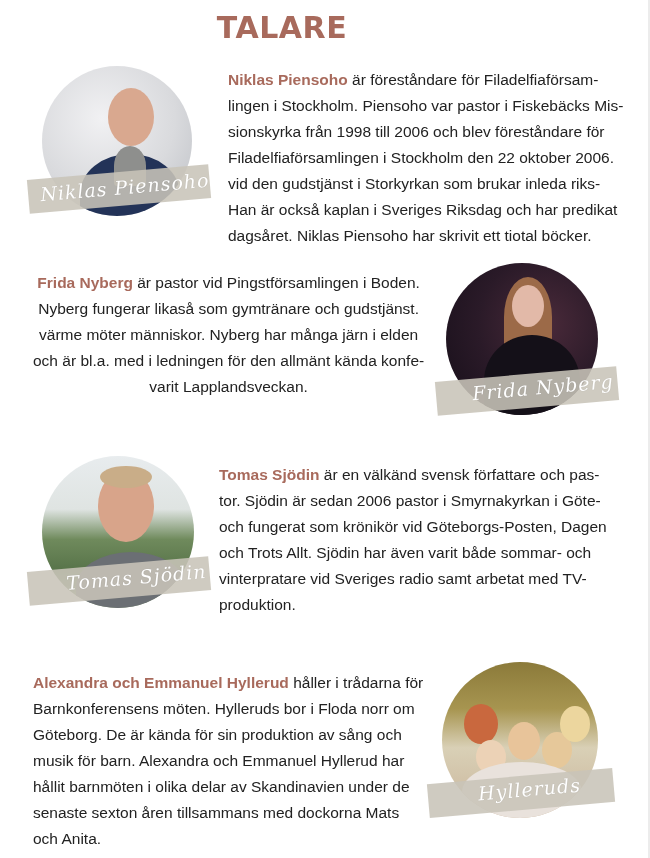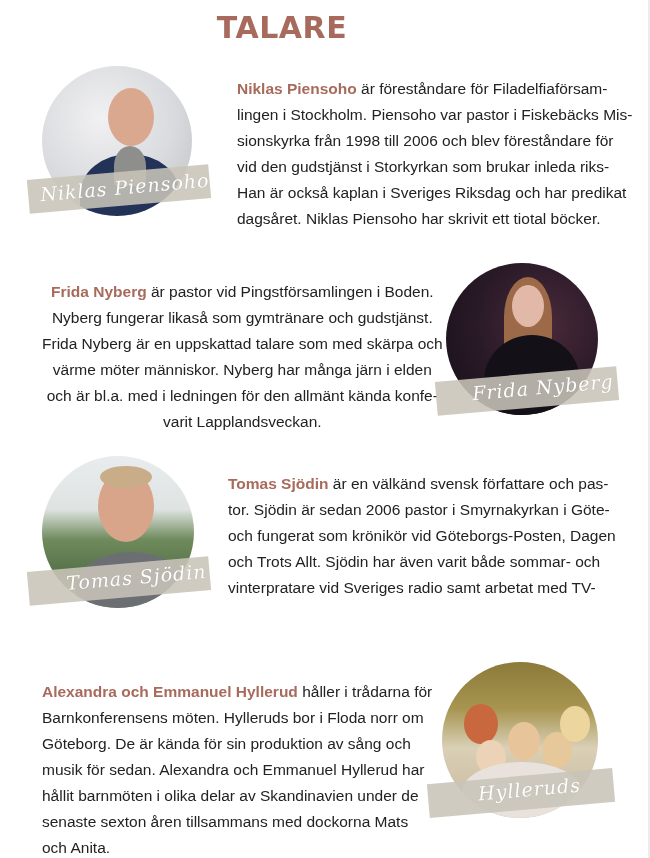--- a/index.html
+++ b/index.html
@@ -7,21 +7,21 @@
     width: 650px; height: 858px; background: #ffffff; position: relative; overflow: hidden;
     font-family: "Liberation Sans", "DejaVu Sans", sans-serif; color: #1f1f1f;
   }
   .right-edge { position: absolute; top: 0; right: 0; width: 2px; height: 858px; background: #ececec; }
   h1 {
     position: absolute; top: 10px; left: 0; width: 564px; text-align: center; margin: 0;
     font-size: 30px; font-weight: bold; color: #a86a5c; letter-spacing: 0.5px;
     font-family: "DejaVu Sans", sans-serif;
   }
   .bio {
-    position: absolute; margin: 16px; font-size: 15.5px; line-height: 26px; color: #222;
+    position: absolute; margin: 7px; font-size: 15.5px; line-height: 26px; color: #222;
     font-family: "Liberation Sans", sans-serif;
   }
   .bio .name { color: #a86a5c; font-weight: bold; }
   .bio .line { display: block; white-space: nowrap; }
   .portrait { position: absolute; width: 200px; height: 170px; }
   .circle {
     position: absolute; border-radius: 50%; overflow: hidden;
   }
   .banner {
     position: absolute; height: 34px; background: rgba(200,196,184,0.88);
@@ -48,29 +48,29 @@
     <div class="body" style="left:72px; top:80px; width:32px; height:40px; background:#8e8f8d;"></div>
     <div class="head" style="left:66px; top:22px; width:46px; height:58px; background:#d9a88f;"></div>
   </div>
   <div class="banner" style="left:6px; top:110px; width:182px;"></div>
   <div class="sig" style="left:18px; top:114px;">Niklas Piensoho</div>
 </div>
 <p class="bio" style="left:221px; top:60px;">
   <span class="line"><span class="name">Niklas Piensoho</span><span> är föreståndare för Filadelfiaförsam-</span></span>
   <span class="line">lingen i Stockholm. Piensoho var pastor i Fiskebäcks Mis-</span>
   <span class="line">sionskyrka från 1998 till 2006 och blev föreståndare för</span>
+  <span class="line">Filadelfiaförsamlingen i Stockholm den 22 oktober 2006.</span>
   <span class="line">vid den gudstjänst i Storkyrkan som brukar inleda riks-</span>
   <span class="line">Han är också kaplan i Sveriges Riksdag och har predikat</span>
   <span class="line">dagsåret. Niklas Piensoho har skrivit ett tiotal böcker.</span>
 </p>
 
 <p class="bio" style="left:26px; top:263px;text-align:center;">
   <span class="line"><span class="name">Frida Nyberg</span><span> är pastor vid Pingstförsamlingen i Boden.</span></span>
   <span class="line">Nyberg fungerar likaså som gymtränare och gudstjänst.</span>
-  <span class="line">Frida Nyberg är en uppskattad talare som med skärpa och</span>
   <span class="line">värme möter människor. Nyberg har många järn i elden</span>
   <span class="line">och är bl.a. med i ledningen för den allmänt kända konfe-</span>
   <span class="line">varit Lapplandsveckan.</span>
 </p>
 <div class="portrait" style="left:432px; top:258px;">
   <div class="circle" style="left:14px; top:5px; width:152px; height:152px; background: radial-gradient(circle at 65% 40%, #4a2a3a 0%, #2a1a28 50%, #150e18 100%);">
     <div class="body" style="left:58px; top:14px; width:48px; height:80px; background:#9c6a48;"></div>
     <div class="body" style="left:38px; top:72px; width:96px; height:92px; background:#141018;"></div>
     <div class="head" style="left:66px; top:22px; width:32px; height:42px; background:#e2b9a8;"></div>
   </div>
@@ -86,27 +86,28 @@
   </div>
   <div class="banner" style="left:6px; top:114px; width:182px;"></div>
   <div class="sig" style="left:44px; top:116px;">Tomas Sjödin</div>
 </div>
 <p class="bio" style="left:212px; top:455px;">
   <span class="line"><span class="name">Tomas Sjödin</span><span> är en välkänd svensk författare och pas-</span></span>
   <span class="line">tor. Sjödin är sedan 2006 pastor i Smyrnakyrkan i Göte-</span>
   <span class="line">och fungerat som krönikör vid Göteborgs-Posten, Dagen</span>
   <span class="line">och Trots Allt. Sjödin har även varit både sommar- och</span>
   <span class="line">vinterpratare vid Sveriges radio samt arbetat med TV-</span>
+  <span class="line">produktion.</span>
 </p>
 
 <p class="bio" style="left:26px; top:663px;">
   <span class="line"><span class="name">Alexandra och Emmanuel Hyllerud</span><span> håller i trådarna för</span></span>
   <span class="line">Barnkonferensens möten. Hylleruds bor i Floda norr om</span>
   <span class="line">Göteborg. De är kända för sin produktion av sång och</span>
-  <span class="line">musik för sedan. Alexandra och Emmanuel Hyllerud har</span>
+  <span class="line">musik för barn. Alexandra och Emmanuel Hyllerud har</span>
   <span class="line">hållit barnmöten i olika delar av Skandinavien under de</span>
   <span class="line">senaste sexton åren tillsammans med dockorna Mats</span>
   <span class="line">och Anita.</span>
 </p>
 <div class="portrait" style="left:424px; top:658px;">
   <div class="circle" style="left:18px; top:4px; width:156px; height:156px; background: linear-gradient(180deg, #8b7a3a 0%, #a79550 30%, #d9d0b6 55%, #c9b49a 100%);">
     <div class="head" style="left:22px; top:42px; width:34px; height:40px; background:#c9683e;"></div>
     <div class="head" style="left:34px; top:78px; width:30px; height:34px; background:#ecd2b6;"></div>
     <div class="head" style="left:66px; top:60px; width:32px; height:38px; background:#e8c49a;"></div>
     <div class="head" style="left:100px; top:70px; width:30px; height:36px; background:#e6c89a;"></div>

